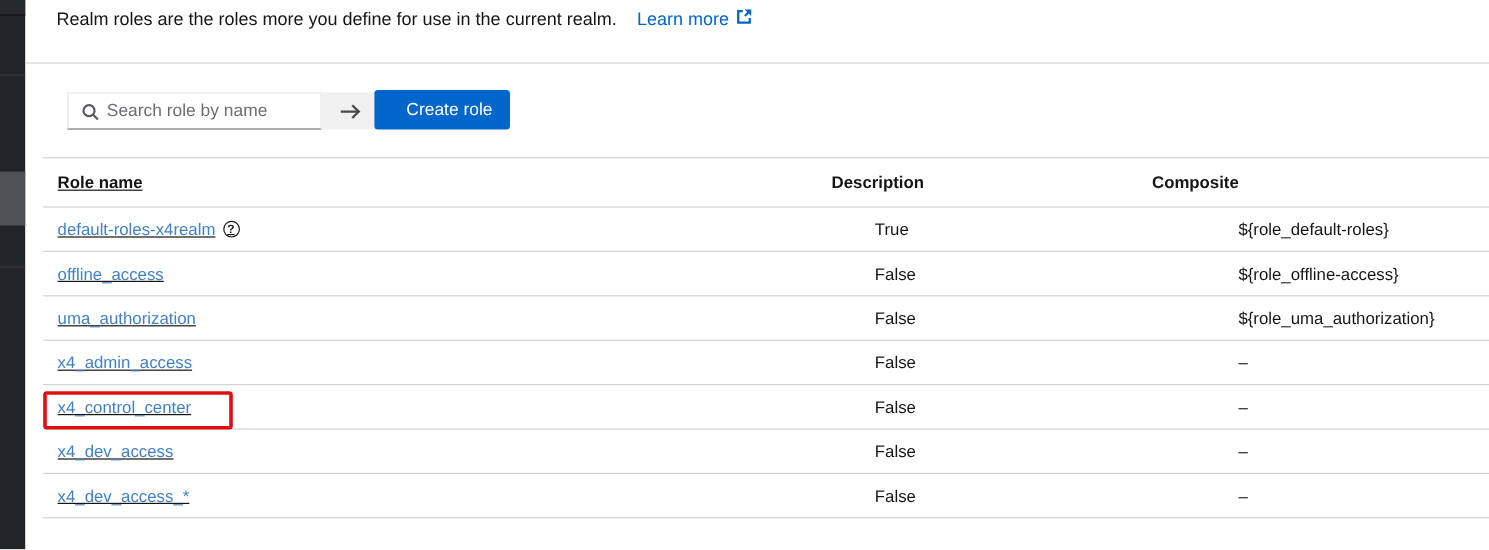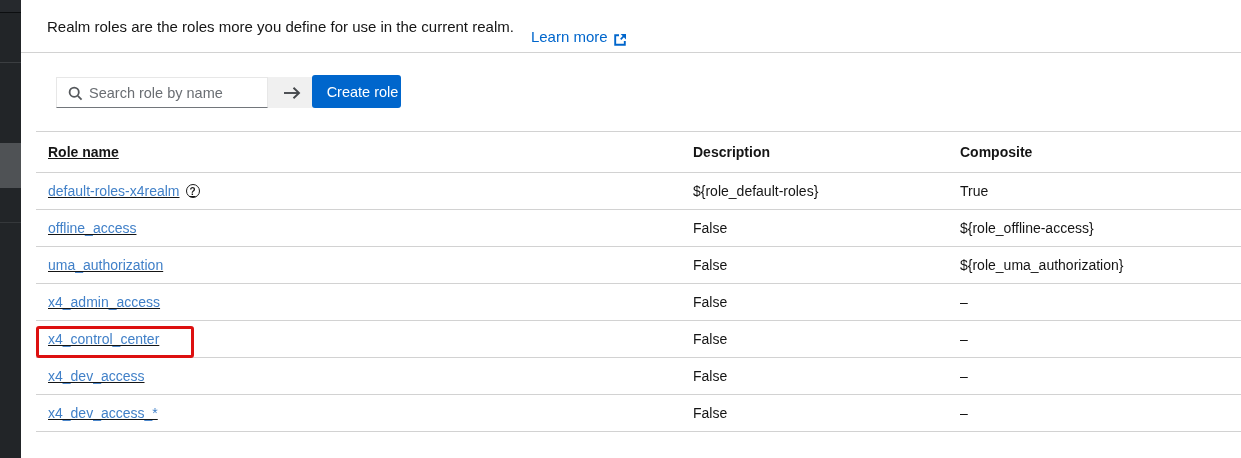--- a/index.html
+++ b/index.html
@@ -20,37 +20,37 @@
   
   .sidebar{position:absolute;left:0;top:0;width:21px;height:458px;background:var(--sidebar);}
   .sidebar .masthead{position:absolute;left:0;top:0;width:100%;height:13px;background:#26292d;border-bottom:1px solid #0c0e10;}
   .sidebar .divider-1{position:absolute;left:0;top:62px;width:100%;height:1px;background:#3b3e41;}
   .sidebar .selected{position:absolute;left:0;top:143px;width:100%;height:45px;background:var(--sidebar-selected);}
   .sidebar .divider-2{position:absolute;left:0;top:222px;width:100%;height:1px;background:#35383b;}
 
   
   .intro{position:absolute;left:47px;top:7px;font-size:15px;line-height:20px;display:flex;align-items:center;white-space:nowrap;}
   .intro .desc{color:var(--text);}
-  .learn-more{color:var(--primary);text-decoration:none;margin-left:17px;display:inline-flex;align-items:flex-end;cursor:pointer;margin-top:20px;}
+  .learn-more{color:var(--primary);text-decoration:none;margin-left:17px;display:inline-flex;align-items:flex-start;cursor:pointer;}
   .learn-more svg{margin-left:5px;display:block;}
   .sep-top{position:absolute;left:21px;right:0;top:52px;height:1px;background:var(--line);}
 
   
   .search-group{position:absolute;left:36px;top:77px;height:42px;display:flex;padding-left:20px;}
   .search-box{position:relative;width:212px;height:31px;background:#fff;border:1px solid #e7e7e7;border-bottom:1px solid #72767b;}
   .search-box svg{position:absolute;left:11px;top:8px;}
   .search-box input{position:absolute;left:32px;top:0;width:175px;height:29px;border:none;outline:none;font-family:"Liberation Sans",sans-serif;font-size:14.5px;color:var(--text);background:transparent;}
   .search-box input::placeholder{color:var(--muted);opacity:1;}
   .arrow-btn{width:47px;height:31px;background:#f0f0f0;border:none;display:flex;align-items:center;justify-content:center;cursor:pointer;}
-  .create-btn{position:absolute;left:312px;top:75px;width:89px;height:33px;background:var(--primary);color:#fff;border:none;border-radius:3px;font-family:"Liberation Sans",sans-serif;font-size:14.5px;cursor:pointer;padding-left:12px;}
+  .create-btn{position:absolute;left:312px;top:75px;width:113px;height:33px;background:var(--primary);color:#fff;border:none;border-radius:3px;font-family:"Liberation Sans",sans-serif;font-size:14.5px;cursor:pointer;padding-left:12px;}
 
   
   .table{position:absolute;left:36px;top:131px;right:0;font-size:14px;}
   .thead{display:grid;grid-template-columns:657px 267px 1fr;align-items:center;height:42px;border-top:1px solid var(--line);border-bottom:1px solid var(--line);font-weight:bold;color:var(--text);}
-  .trow{display:grid;grid-template-columns:657px 267px 1fr;align-items:center;height:37px;border-bottom:1px solid var(--line);}
+  .trow{display:grid;grid-template-columns:657px 267px 1fr;align-items:center;height:37px;border-bottom:1px solid var(--line);gap:36px;}
   .cell-name{padding-left:12px;display:flex;align-items:center;text-decoration:underline;}
   .role-link{color:var(--link);text-decoration:none;cursor:pointer;}
   .cell-plain{color:var(--text);}
   .help-icon{display:inline-flex;align-items:center;justify-content:center;width:14px;height:14px;border:1.4px solid #1b1b1b;border-radius:50%;font-size:10px;font-weight:bold;color:#1b1b1b;margin-left:6px;cursor:pointer;}
 
   
   .annotation{position:absolute;left:36px;top:326px;width:158px;height:32px;border:3px solid var(--annotation);border-radius:3px;pointer-events:none;}
 </style>
 </head>
 <body>
@@ -98,22 +98,22 @@
       <div class="cell-name">Role name</div>
       <div>Description</div>
       <div>Composite</div>
     </div>
 
     <div class="trow">
       <div class="cell-name">
         <a class="role-link">default-roles-x4realm</a>
         <span class="help-icon">?</span>
       </div>
+      <div class="cell-plain">True</div>
       <div class="cell-plain">${role_default-roles}</div>
-      <div class="cell-plain">True</div>
     </div>
 
     <div class="trow">
       <div class="cell-name">
           <a class="role-link">offline_access</a>
         </div>
       <div class="cell-plain">False</div>
       <div class="cell-plain">${role_offline-access}</div>
     </div>
 

